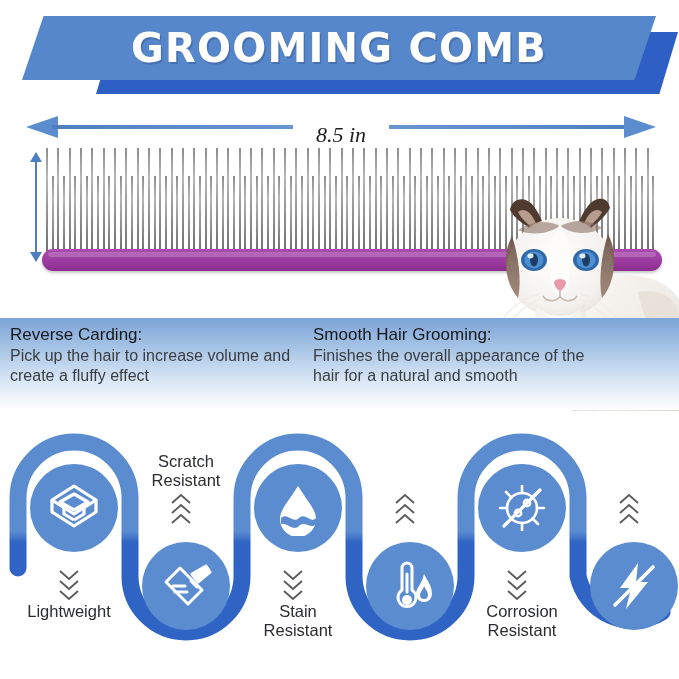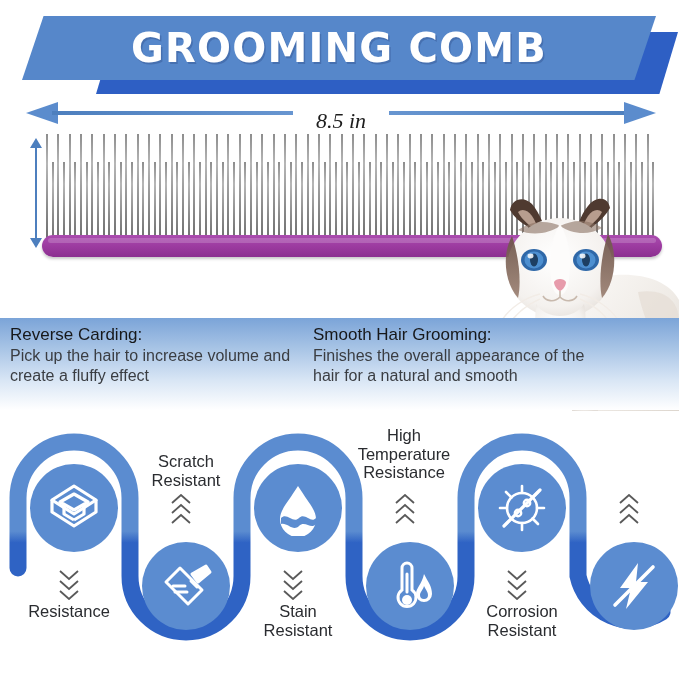--- a/index.html
+++ b/index.html
@@ -28,21 +28,21 @@
     position:absolute;left:22px;top:6px;width:634px;height:64px;
     display:flex;align-items:center;justify-content:center;
     color:#ffffff;
     font-size:40px;font-weight:bold;letter-spacing:1.2px;
     text-shadow:1.5px 1.5px 0 rgba(40,70,130,.35);
     font-family:"DejaVu Sans", sans-serif;
     white-space:nowrap;
   }
 
   
-  .comb-area{position:absolute;left:0;top:82px;width:647px;height:200px;}
+  .comb-area{position:absolute;left:0;top:96px;width:647px;height:200px;}
 
   
   .harrow{position:absolute;left:26px;top:18px;width:630px;height:26px;}
   .harrow .bar{
     position:absolute;left:26px;top:11px;width:578px;height:4px;
     background:linear-gradient(90deg,#4d7fbe,#6d9ad4,#4d7fbe);
   }
   .harrow .headL{
     position:absolute;left:0;top:2px;width:0;height:0;
     border-top:11px solid transparent;border-bottom:11px solid transparent;
@@ -391,21 +391,21 @@
     </div>
     <div class="chev" style="left:56px;top:150px;">
       <svg width="26" height="34" viewBox="0 0 26 34">
         <g fill="none" stroke="#5a5a5a" stroke-width="1.8">
           <path d="M4 5 L13 13 L22 5"></path>
             <path d="M4 15 L13 23 L22 15"></path>
             <path d="M4 25 L13 33 L22 25"></path>
         </g>
       </svg>
     </div>
-    <div class="flabel" style="left:4px;top:186px;width:130px;">Resistance</div>
+    <div class="flabel" style="left:4px;top:186px;width:130px;">Lightweight</div>
 
     <div class="fcircle" style="left:142px;top:126px;width:88px;height:88px;">
       <svg width="56" height="56" viewBox="0 0 56 56">
         <g fill="none" stroke="#ffffff" stroke-width="3" stroke-linejoin="round" stroke-linecap="round">
           <path d="M22 10 L44 32 L30 46 L8 24 Z"></path>
           <path d="M15 28 L27 28"></path>
             <path d="M17 34 L29 34"></path>
           <path d="M34 16 L48 8 L52 14 L40 24 Z" fill="#ffffff"></path>
           <path d="M33 23 L39 29"></path>
         </g>
@@ -454,23 +454,20 @@
     </div>
     <div class="chev" style="left:392px;top:78px;">
       <svg width="26" height="34" viewBox="0 0 26 34">
         <g fill="none" stroke="#5a5a5a" stroke-width="1.8">
           <path d="M4 9 L13 1 L22 9"></path>
             <path d="M4 19 L13 11 L22 19"></path>
             <path d="M4 29 L13 21 L22 29"></path>
         </g>
       </svg>
     </div>
-    <div class="flabel" style="left:336px;top:10px;width:136px;">High
-Temperature
-Resistance</div>
 
     <div class="fcircle" style="left:478px;top:48px;width:88px;height:88px;">
       <svg width="56" height="56" viewBox="0 0 56 56">
         <g stroke="#ffffff" stroke-width="2.6" fill="none" stroke-linecap="round">
           <circle cx="28" cy="28" r="15"></circle>
           <path d="M28 13 L28 6"></path>
             <path d="M28 43 L28 50"></path>
           <path d="M13 28 L6 28"></path>
             <path d="M43 28 L50 28"></path>
           <path d="M17.5 17.5 L12 12"></path>

